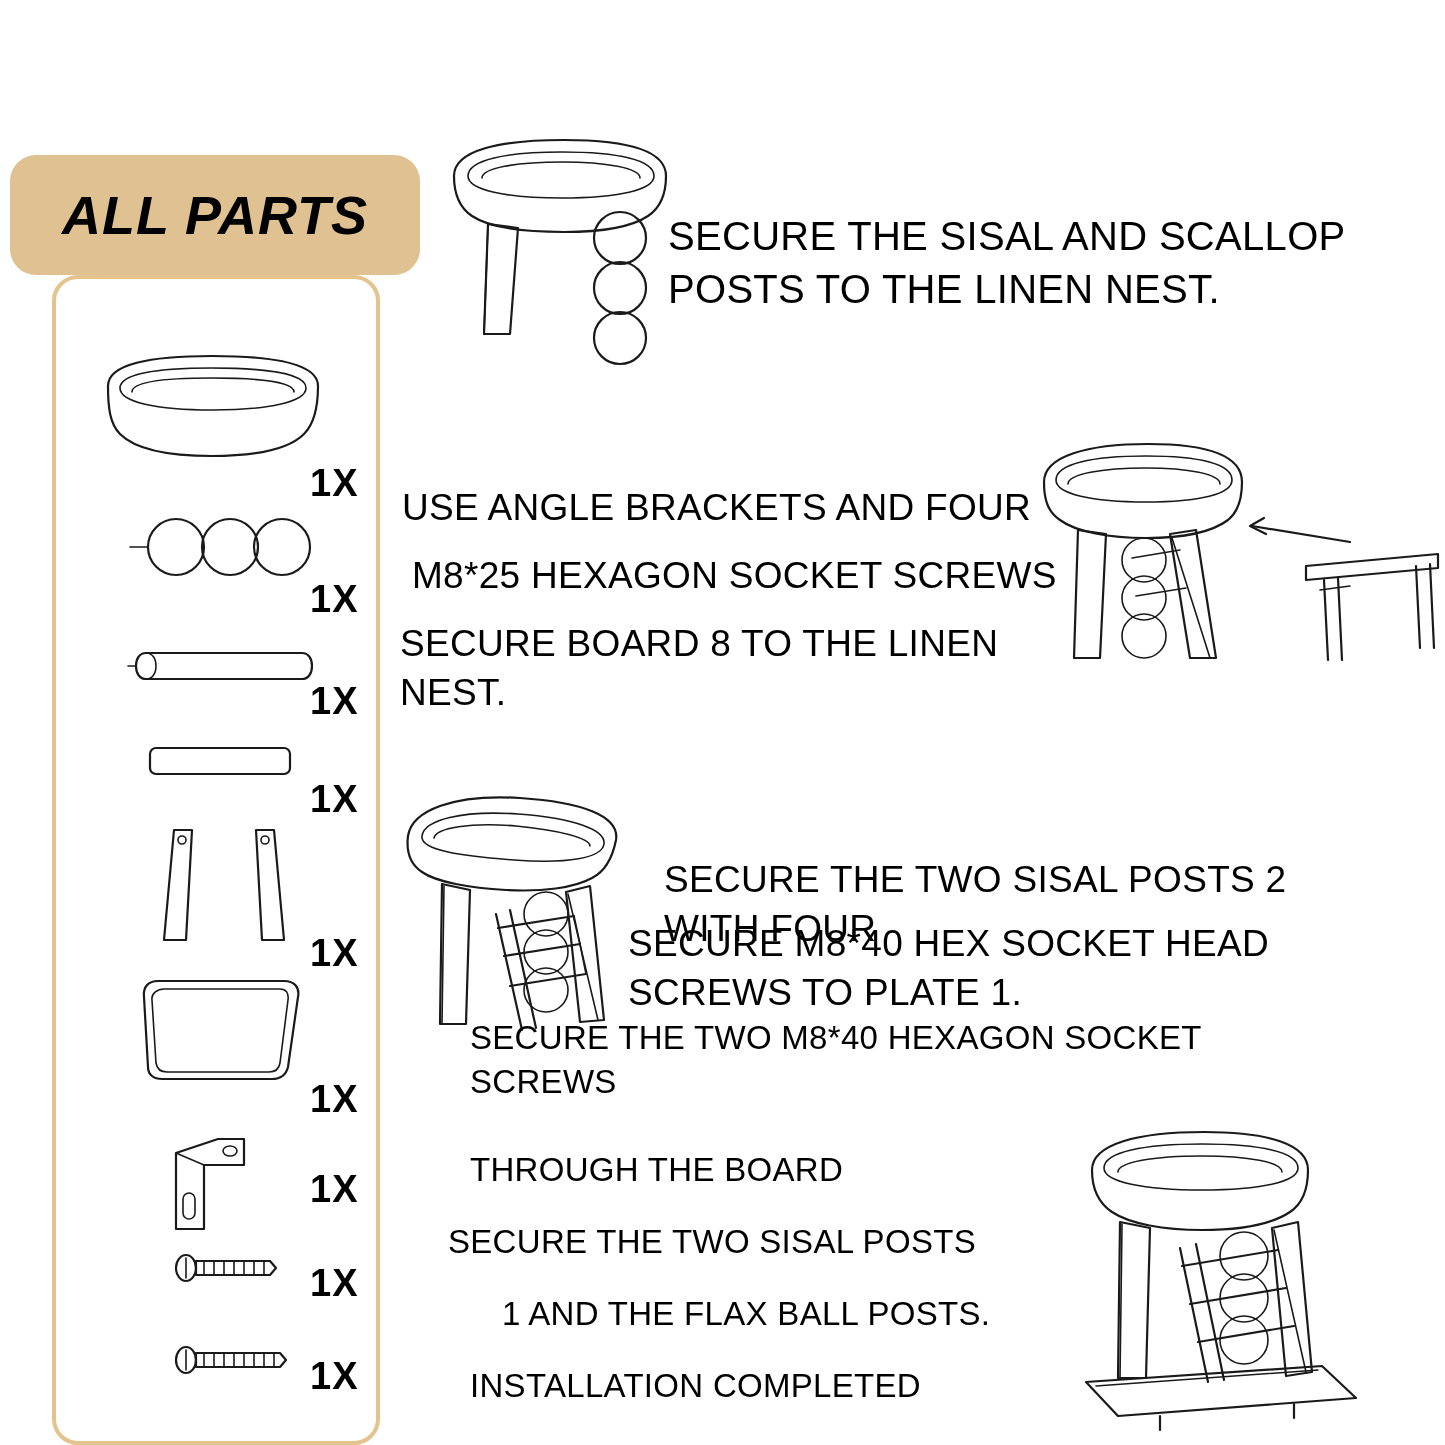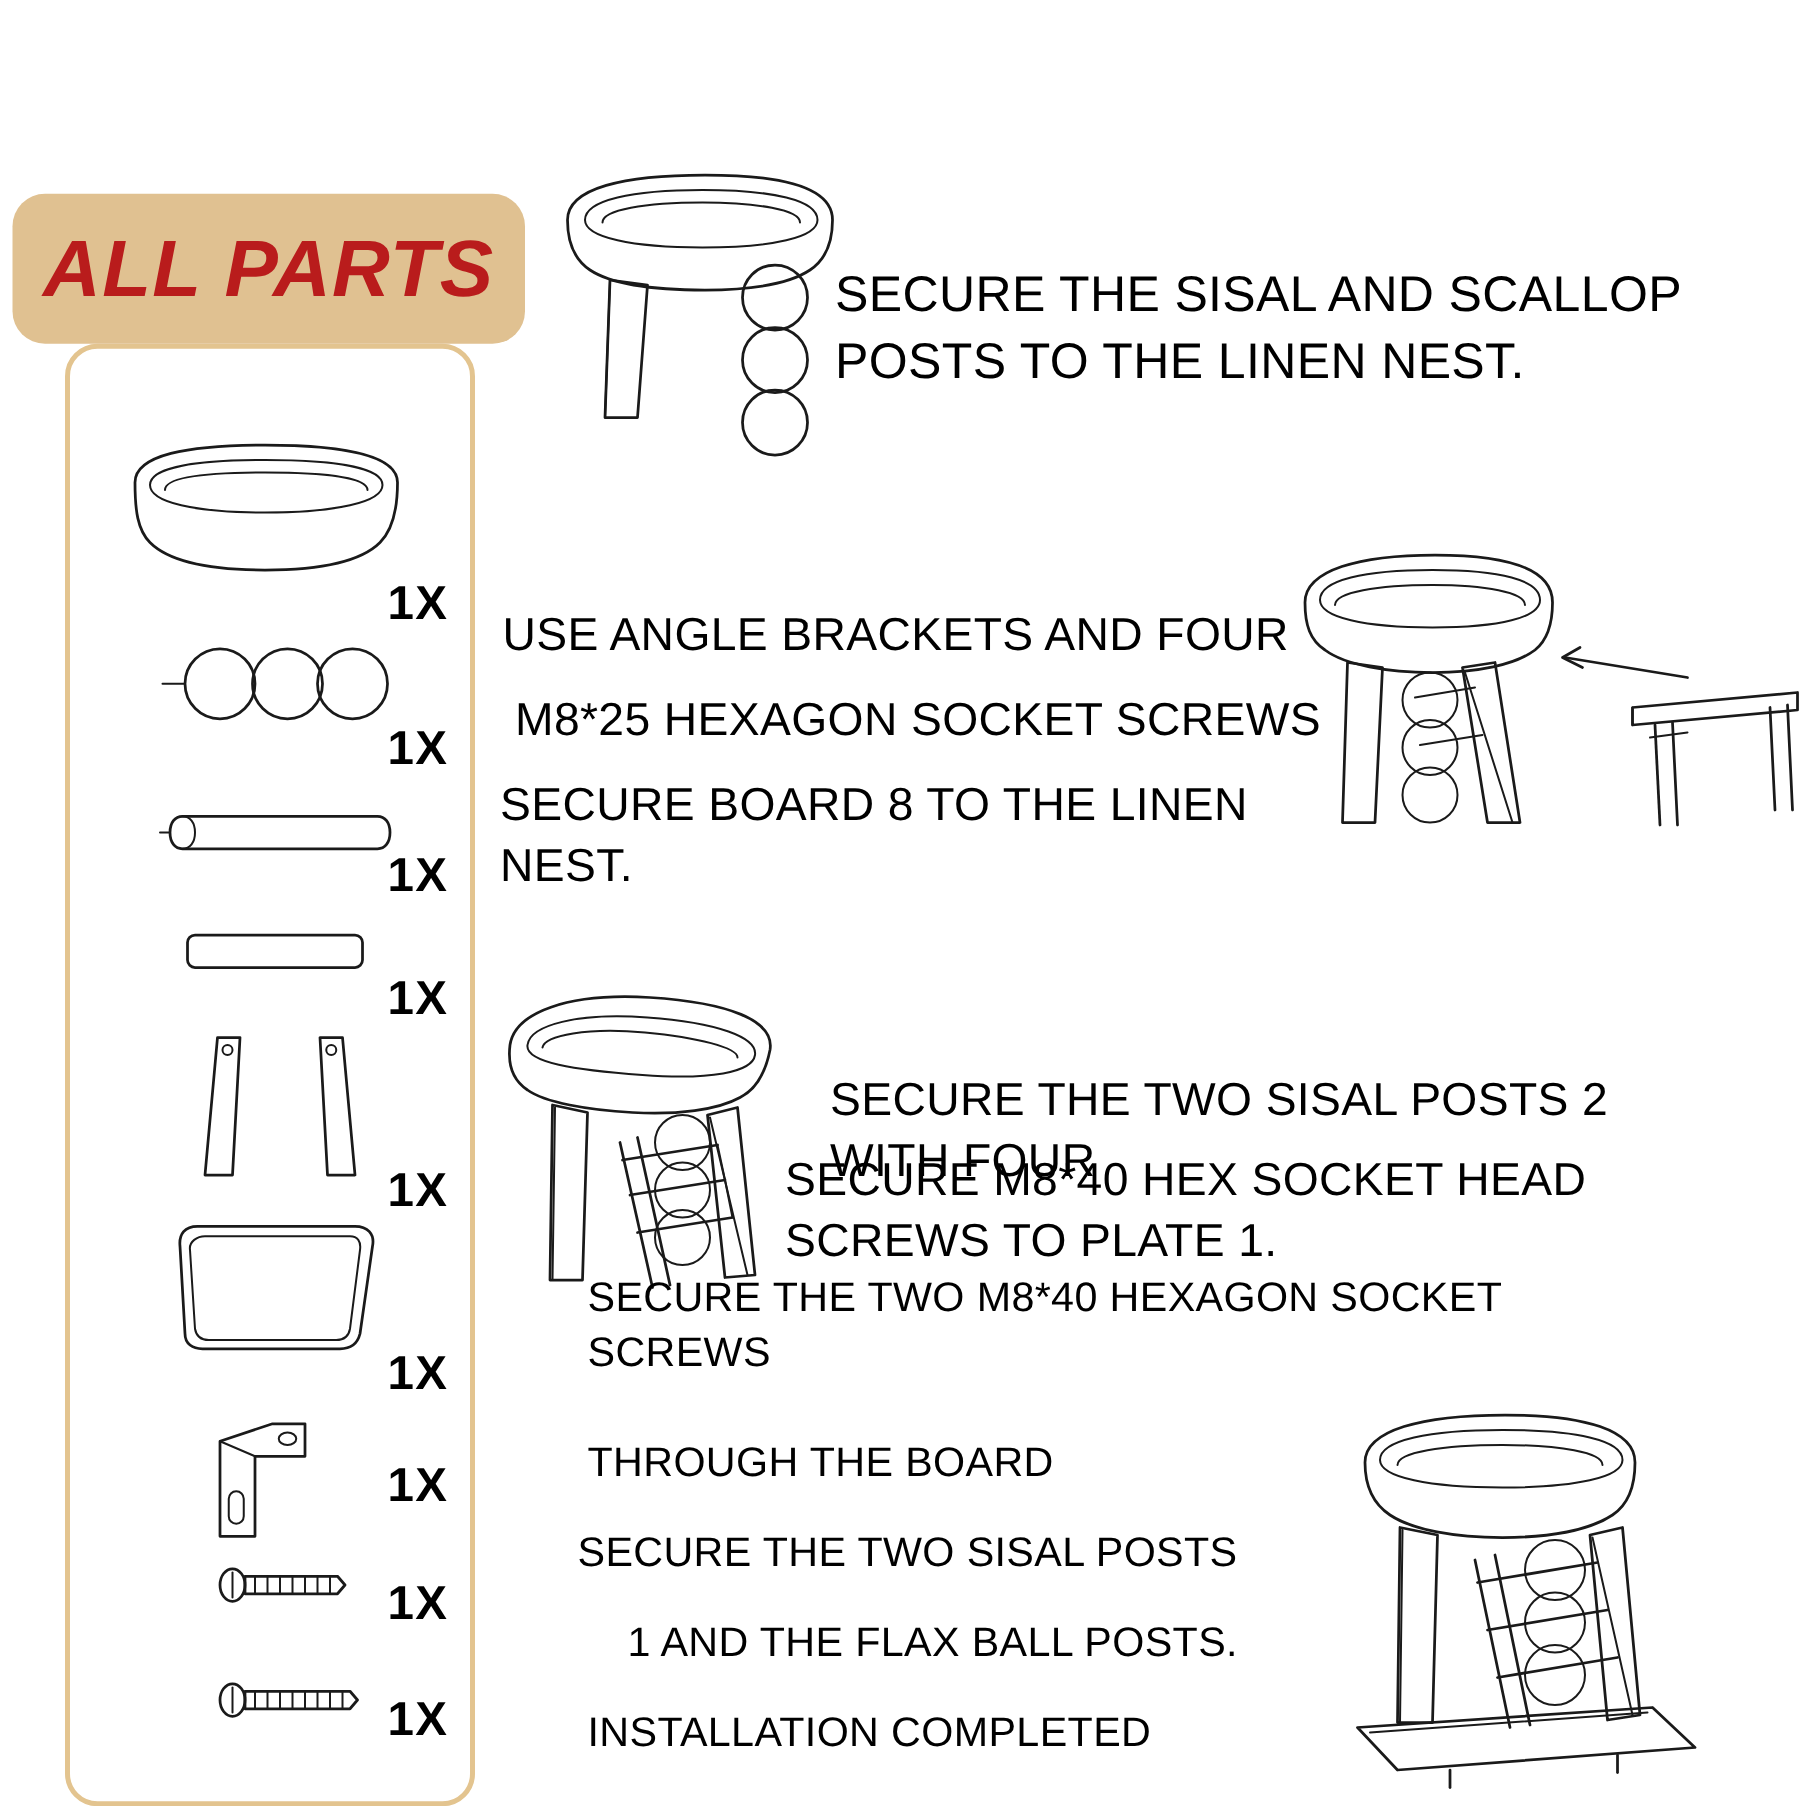--- a/index.html
+++ b/index.html
@@ -33,24 +33,24 @@
     top: 155px;
     width: 410px;
     height: 120px;
     background: #e0c191;
     border-radius: 26px;
     display: flex;
     align-items: center;
     justify-content: center;
   }
   #parts-badge span {
-    font-size: 64px;
+    font-size: 54px;
     font-weight: bold;
     font-style: italic;
-    color: #b91c1c;
+    color: #000000;
     letter-spacing: 1px;
   }
   .part-qty {
     position: absolute;
     font-size: 38px;
     font-weight: bold;
     letter-spacing: 1px;
   }
 
   .line-art {
@@ -308,15 +308,15 @@
     <path class="ln" d="M30 262 L266 246 L300 278 L62 296 Z"></path>
     <path class="ln-thin" d="M40 266 L262 250"></path>
 
     <line class="ln" x1="104" y1="296" x2="104" y2="310"></line>
     <line class="ln" x1="238" y1="284" x2="238" y2="298"></line>
   </svg>
 </div>
 
 <div class="step-text small" style="left:470px; top:1016px; width:760px;">SECURE THE TWO M8*40 HEXAGON SOCKET SCREWS</div>
 <div class="step-text small" style="left:470px; top:1148px; width:620px;">THROUGH THE BOARD</div>
-<div class="step-text small" style="left:462px; top:1220px; width:620px;">SECURE THE TWO SISAL POSTS</div>
+<div class="step-text small" style="left:448px; top:1220px; width:620px;">SECURE THE TWO SISAL POSTS</div>
 <div class="step-text small" style="left:470px; top:1292px; width:620px;margin-left:32px;">1 AND THE FLAX BALL POSTS.</div>
 <div class="step-text small" style="left:470px; top:1364px; width:620px;">INSTALLATION COMPLETED</div>
 
 </body></html>

